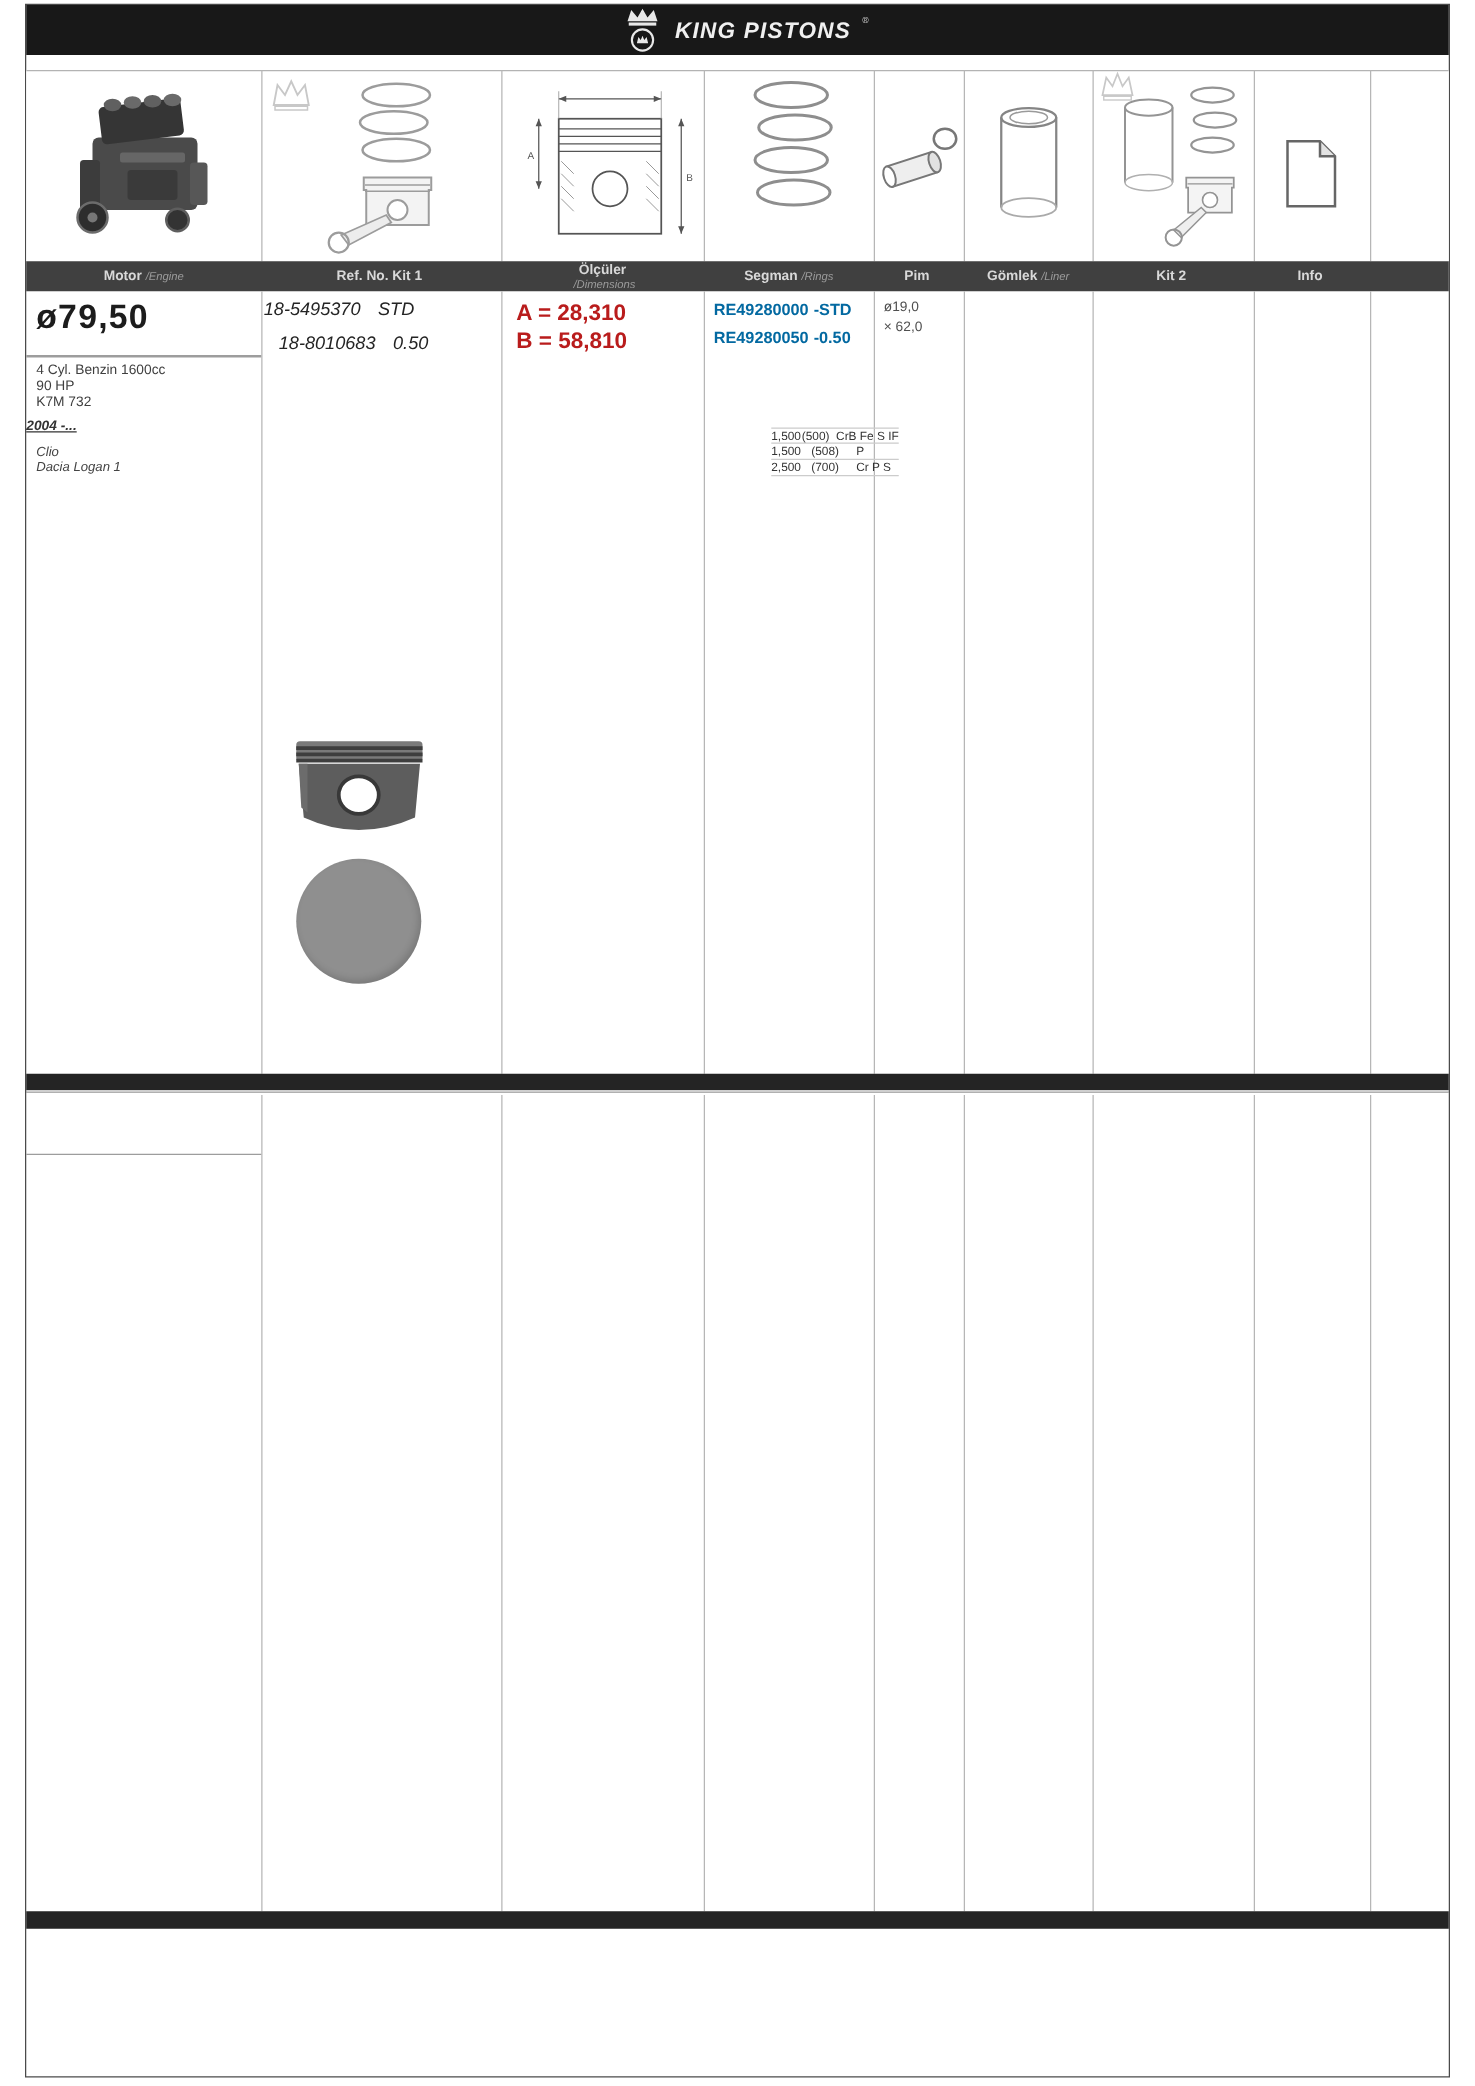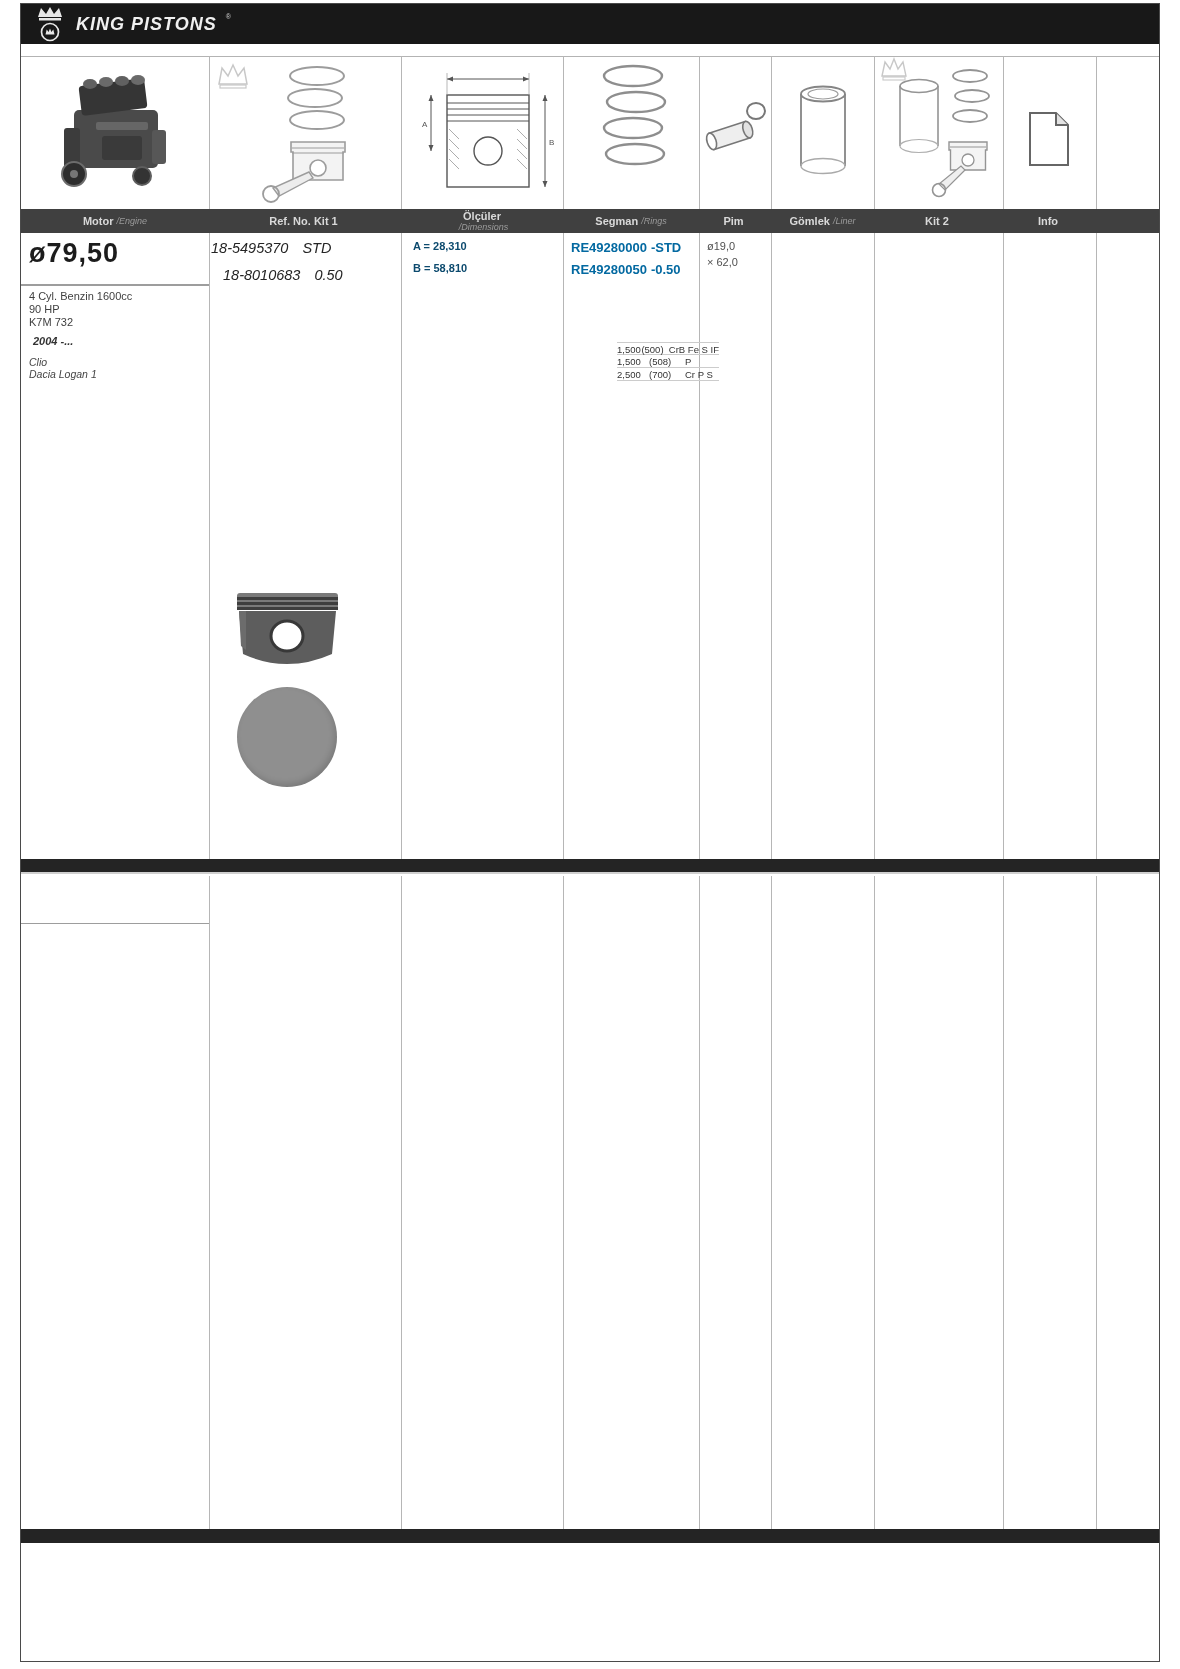--- a/index.html
+++ b/index.html
@@ -1,46 +1,46 @@
 <!DOCTYPE html>
 <html><head>
 <meta charset="utf-8">
 <style>
   * { margin:0; padding:0; box-sizing:border-box; }
   html,body { width:1180px; height:1669px; background:#ffffff; font-family:"Liberation Sans", sans-serif; }
   .page { position:relative; width:1180px; height:1669px; background:#fff; overflow:hidden; }
   .abs { position:absolute; }
   .sheet { position:absolute; left:20px; top:3px; width:1140px; height:1659px; border:1px solid #4a4a4a; background:#fff; }
 
-  .logo-bar { position:absolute; left:0; top:0; width:1138px; height:40px; background:#181818; display:flex; align-items:center; padding-left:12px; gap:9px; }
+  .logo-bar { position:absolute; left:0; top:0; width:1138px; height:40px; background:#181818; display:flex; align-items:center; padding-left:12px; gap:9px;justify-content:center; }
   .brand-name { color:#f0f0f0; font-size:18px; font-weight:bold; font-style:italic; letter-spacing:1px; }
   .brand-mark { color:#cfcfcf; font-size:7px; vertical-align:top; position:relative; top:-8px; font-style:normal; }
 
   .img-row { position:absolute; left:0; top:52px; width:1138px; height:153px; border-top:1px solid #b3b3b3; background:#fff; }
 
   .vl { position:absolute; width:1px; background:#b6b6b6; }
 
   .hdr-row { position:absolute; left:0; top:205px; width:1138px; height:24px; background:#404040; display:flex; }
   .hdr-cell { display:flex; align-items:center; justify-content:center; height:100%; white-space:nowrap; }
   .hdr-label { color:#d9d9d9; font-size:11px; font-weight:bold; }
   .hdr-sub { color:#9b9b9b; font-size:9px; font-style:italic; margin-left:3px; }
 
   .divider-bar { position:absolute; left:0; top:855px; width:1138px; height:15px; background:#242424; border-bottom:2px solid #cfcfcf; }
   .bottom-bar { position:absolute; left:0; top:1525px; width:1138px; height:14px; background:#242424; }
 
   .bore { position:absolute; left:8px; top:234px; font-size:27px; font-weight:bold; color:#1c1c1c; letter-spacing:1px; }
   .bore-line { position:absolute; left:0; top:280px; width:188px; height:2px; background:#9d9d9d; }
   .desc { position:absolute; left:8px; top:286px; font-size:11px; line-height:13px; color:#3f3f3f; }
-  .years { position:absolute; left:12px; top:331px; font-size:11px; font-weight:bold; font-style:italic; color:#333; }
+  .years { position:absolute; left:0; top:331px; font-size:11px; font-weight:bold; font-style:italic; color:#333; text-decoration:underline; }
   .models { position:absolute; left:8px; top:352px; font-size:10.5px; font-style:italic; line-height:12px; color:#444; }
 
   .ref-line { position:absolute; left:190px; font-size:14.5px; font-style:italic; color:#242424; white-space:nowrap; }
   .ref-size { margin-left:14px; }
 
-  .dim-line { position:absolute; left:392px; font-size:11px; font-weight:bold; color:#0c4a6e; white-space:nowrap; }
+  .dim-line { position:absolute; left:392px; font-size:18px; font-weight:bold; color:#b91c1c; white-space:nowrap; }
 
   .ring-ref { position:absolute; left:550px; font-size:13px; font-weight:bold; color:#0369a1; white-space:nowrap; }
   .ring-ref .ref-size { margin-left:4px; }
 
   .ring-specs { position:absolute; left:548px; top:338px; width:150px; font-size:9.5px; color:#333; }
   .spec-row { display:flex; height:13px; line-height:13px; border-bottom:1px solid #cccccc;margin-left:48px; }
   .spec-row:first-child { border-top:1px solid #cccccc; }
   .spec-h { width:32px; }
   .spec-c { width:36px; }
   .spec-t { flex:1; white-space:nowrap; }

